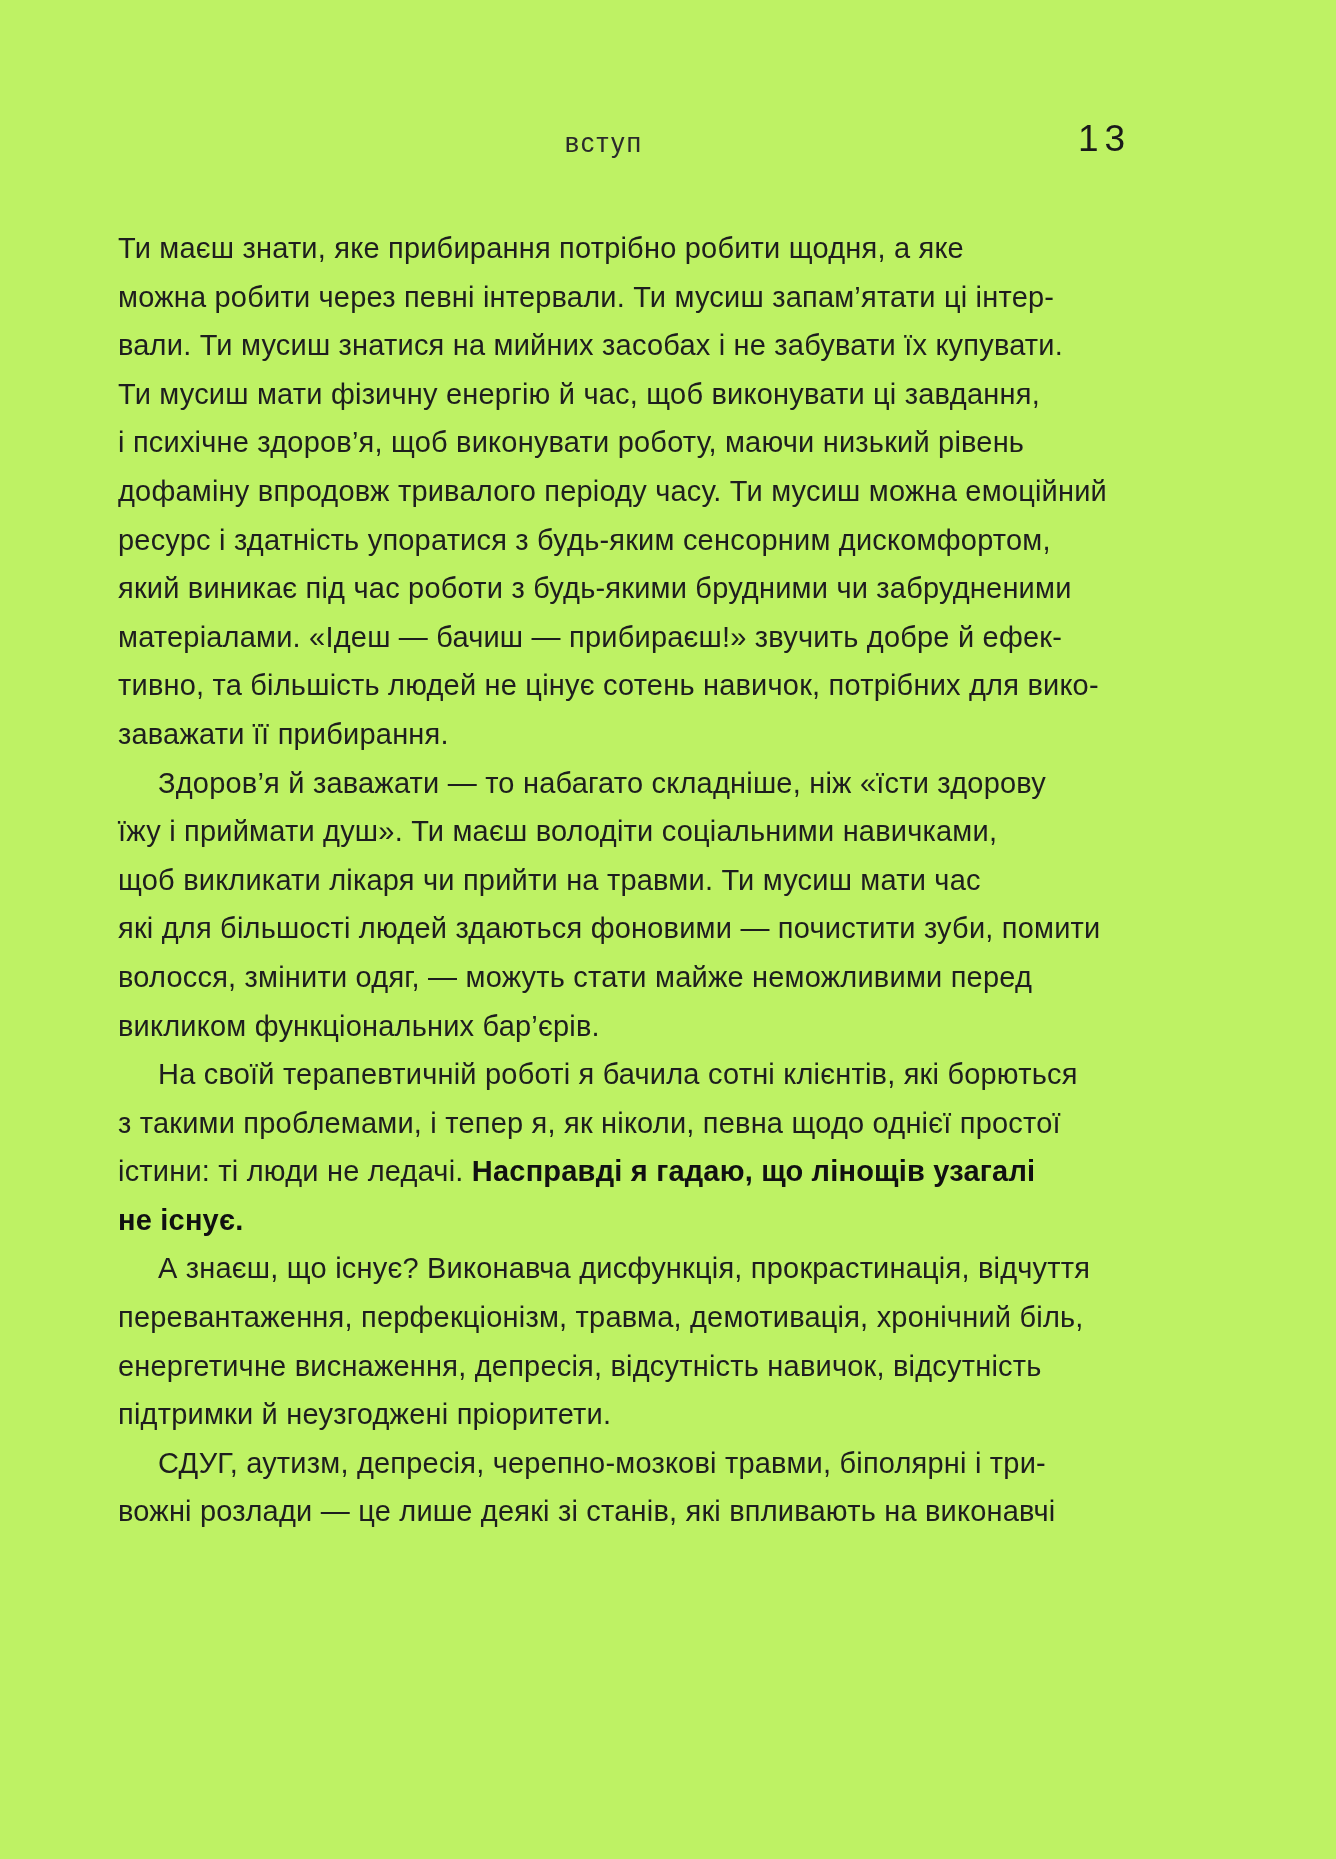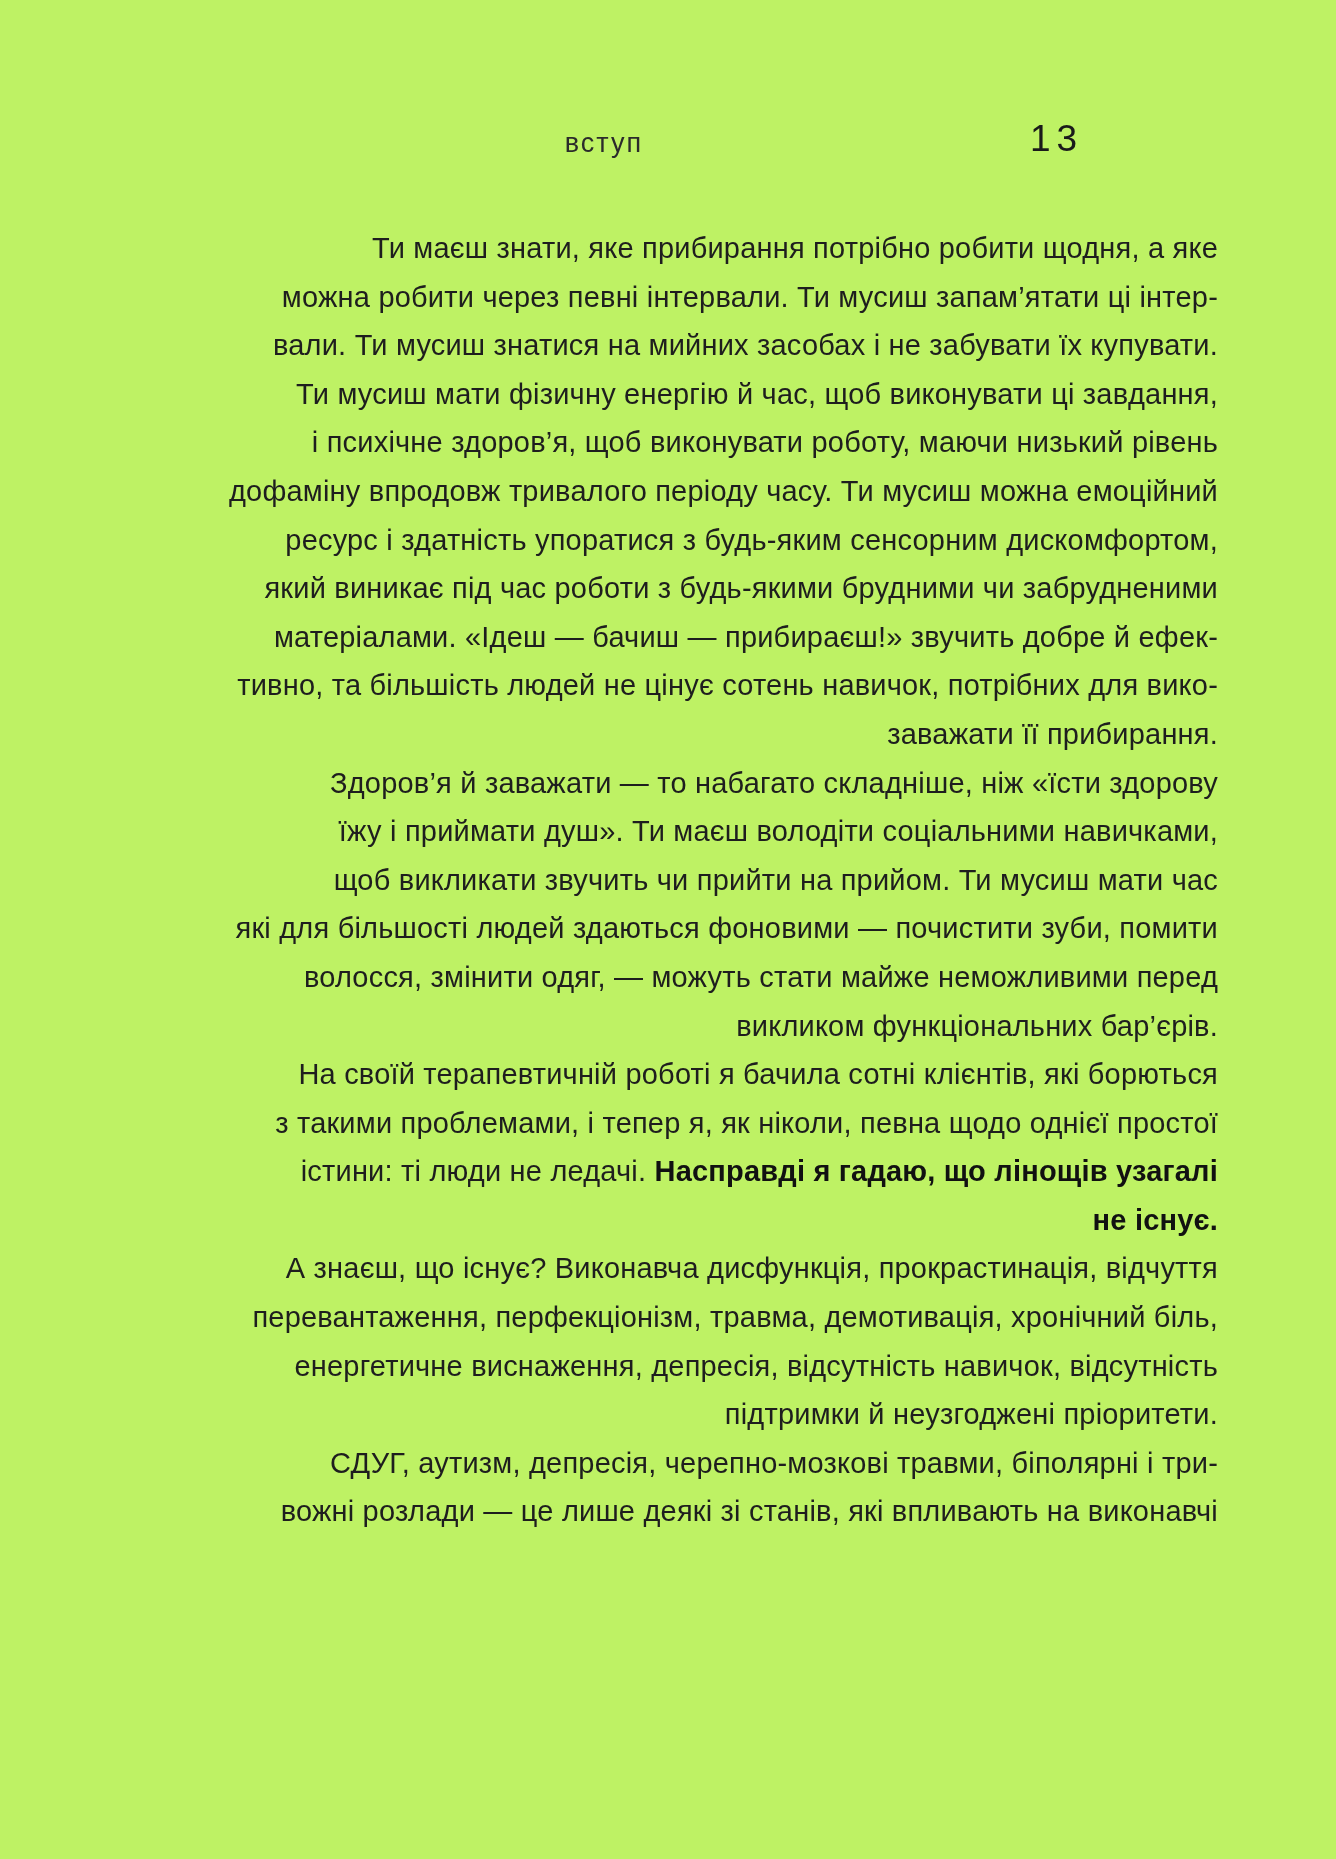--- a/index.html
+++ b/index.html
@@ -22,34 +22,33 @@
     left: 118px;
     width: 972px;
     text-align: center;
     font-size: 27px;
     letter-spacing: 2px;
     color: #2b2b2b;
   }
   .page-number {
     position: absolute;
     top: 118px;
-    left: 1030px;
+    left: 1078px;
     font-size: 37px;
     letter-spacing: 6px;
     color: #1a1a1a;
   }
   .body-text {
     position: absolute;
     left: 118px;
     top: 224px;
     width: 1100px;
     font-size: 29px;
     line-height: 48.6px;
     letter-spacing: 0.2px;
-    text-align: right;
   }
   .text-line {
     white-space: nowrap;
     height: 48.6px;
   }
   .text-line.indented {
     padding-left: 40px;
   }
   .text-line .seg-bold {
     font-weight: 700;
@@ -70,21 +69,21 @@
       <div class="text-line"><span class="seg-regular">Ти мусиш мати фізичну енергію й час, щоб виконувати ці завдання,</span></div>
       <div class="text-line"><span class="seg-regular">і психічне здоров’я, щоб виконувати роботу, маючи низький рівень</span></div>
       <div class="text-line"><span class="seg-regular">дофаміну впродовж тривалого періоду часу. Ти мусиш можна емоційний</span></div>
       <div class="text-line"><span class="seg-regular">ресурс і здатність упоратися з будь-яким сенсорним дискомфортом,</span></div>
       <div class="text-line"><span class="seg-regular">який виникає під час роботи з будь-якими брудними чи забрудненими</span></div>
       <div class="text-line"><span class="seg-regular">матеріалами. «Ідеш — бачиш — прибираєш!» звучить добре й ефек-</span></div>
       <div class="text-line"><span class="seg-regular">тивно, та більшість людей не цінує сотень навичок, потрібних для вико-</span></div>
       <div class="text-line"><span class="seg-regular">заважати її прибирання.</span></div>
       <div class="text-line indented"><span class="seg-regular">Здоров’я й заважати — то набагато складніше, ніж «їсти здорову</span></div>
       <div class="text-line"><span class="seg-regular">їжу і приймати душ». Ти маєш володіти соціальними навичками,</span></div>
-      <div class="text-line"><span class="seg-regular">щоб викликати звучить чи прийти на прийом. Ти мусиш мати час</span></div>
+      <div class="text-line"><span class="seg-regular">щоб викликати лікаря чи прийти на травми. Ти мусиш мати час</span></div>
       <div class="text-line"><span class="seg-regular">які для більшості людей здаються фоновими — почистити зуби, помити</span></div>
       <div class="text-line"><span class="seg-regular">волосся, змінити одяг, — можуть стати майже неможливими перед</span></div>
       <div class="text-line"><span class="seg-regular">викликом функціональних бар’єрів.</span></div>
       <div class="text-line indented"><span class="seg-regular">На своїй терапевтичній роботі я бачила сотні клієнтів, які борються</span></div>
       <div class="text-line"><span class="seg-regular">з такими проблемами, і тепер я, як ніколи, певна щодо однієї простої</span></div>
       <div class="text-line"><span class="seg-regular">істини: ті люди не ледачі. </span><span class="seg-bold">Насправді я гадаю, що лінощів узагалі</span></div>
       <div class="text-line"><span class="seg-bold">не існує.</span></div>
       <div class="text-line indented"><span class="seg-regular">А знаєш, що існує? Виконавча дисфункція, прокрастинація, відчуття</span></div>
       <div class="text-line"><span class="seg-regular">перевантаження, перфекціонізм, травма, демотивація, хронічний біль,</span></div>
       <div class="text-line"><span class="seg-regular">енергетичне виснаження, депресія, відсутність навичок, відсутність</span></div>

